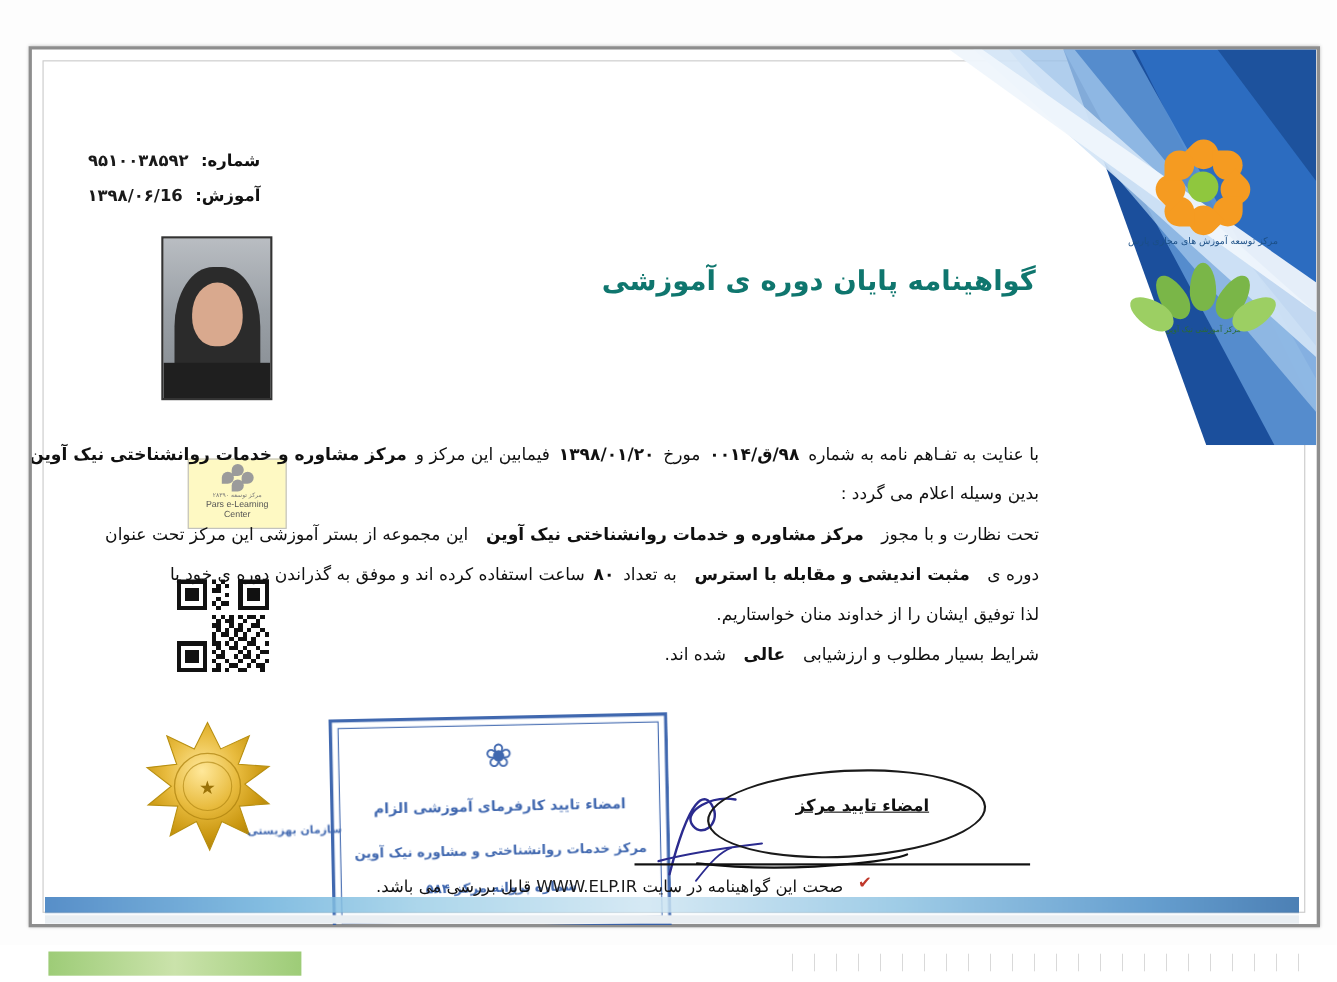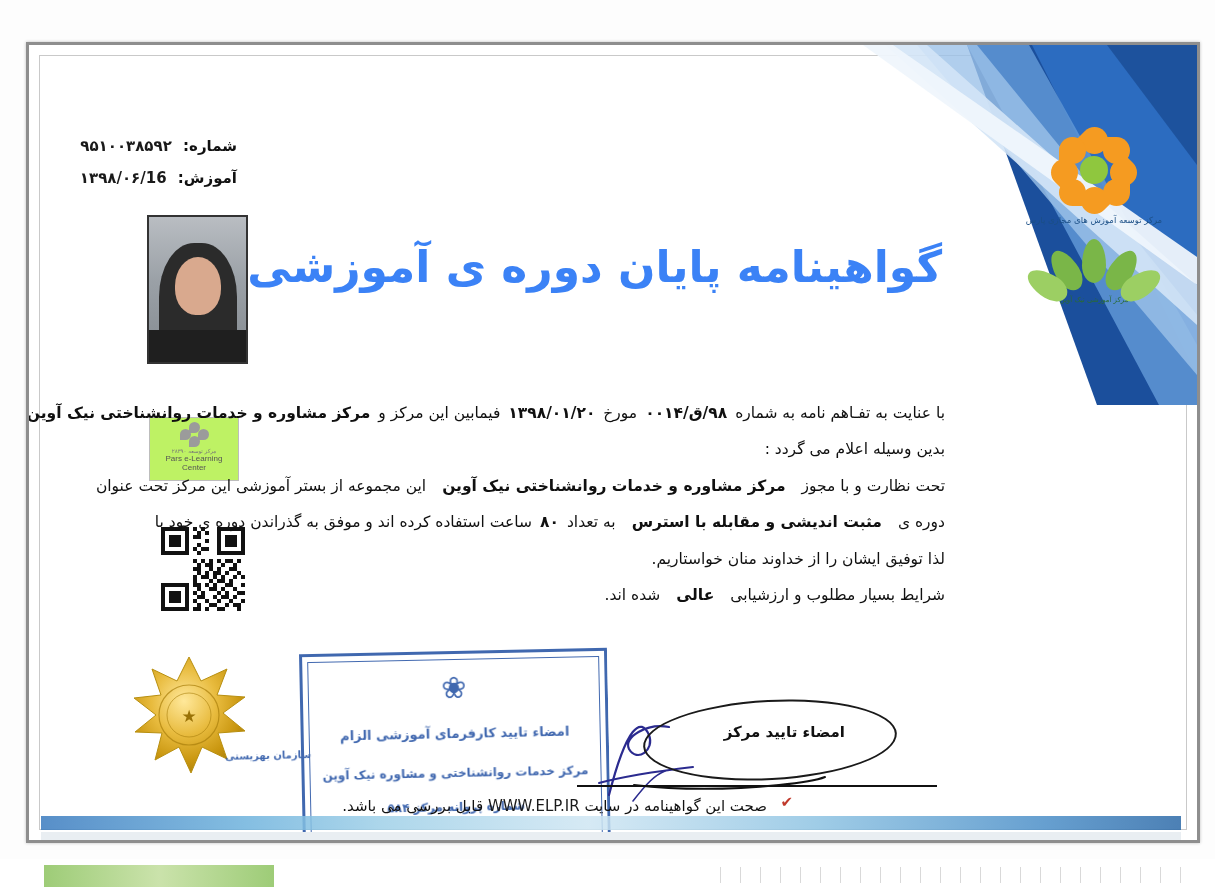--- a/index.html
+++ b/index.html
@@ -159,26 +159,26 @@
     position:absolute; left:50%; top:40px; width:46px; height:58px;
     margin-left:-23px; background:#d9a98e; border-radius:50% 50% 45% 45%;
   }
   .photo .pbody {
     position:absolute; left:0; bottom:0; width:100%; height:32px; background:#1f1f1f;
   }
 
   
   .pars-logo {
     position: absolute;
-    left: 120px;
+    left: 142px;
     top: 372px;
     width: 88px;
     height: 62px;
     border: 1px solid #bdbdbd;
-    background: #bef264;
+    background: #fef9c3;
     text-align: center;
   }
   .pars-logo .mini-sun {
     position: relative;
     width: 30px; height: 26px;
     margin: 4px auto 0;
   }
   .pars-logo .mini-petal {
     position:absolute; width:11px; height:11px; border-radius:50% 50% 50% 0; background:#9b9b9b;
   }
@@ -207,23 +207,23 @@
     top: 608px;
     width: 130px;
     height: 130px;
   }
 
   
   .headline {
     position: absolute;
     right: 255px;
     top: 196px;
-    font-size: 44px;
+    font-size: 25px;
     font-weight: bold;
-    color: #3b82f6;
+    color: #0f766e;
     direction: rtl;
     letter-spacing: 0;
   }
 
   
   .body-text {
     position: absolute;
     right: 252px;
     top: 350px;
     width: 785px;
@@ -271,20 +271,21 @@
     transform: rotate(-3deg);
   }
   .sig-label {
     position: absolute;
     right: 352px;
     top: 678px;
     font-size: 15px;
     font-weight: bold;
     color: #111;
     direction: rtl;
+    text-decoration: underline;
   }
   .sig-line {
     position: absolute;
     right: 260px;
     top: 740px;
     width: 360px;
     height: 2px;
     background: #111;
   }
 

